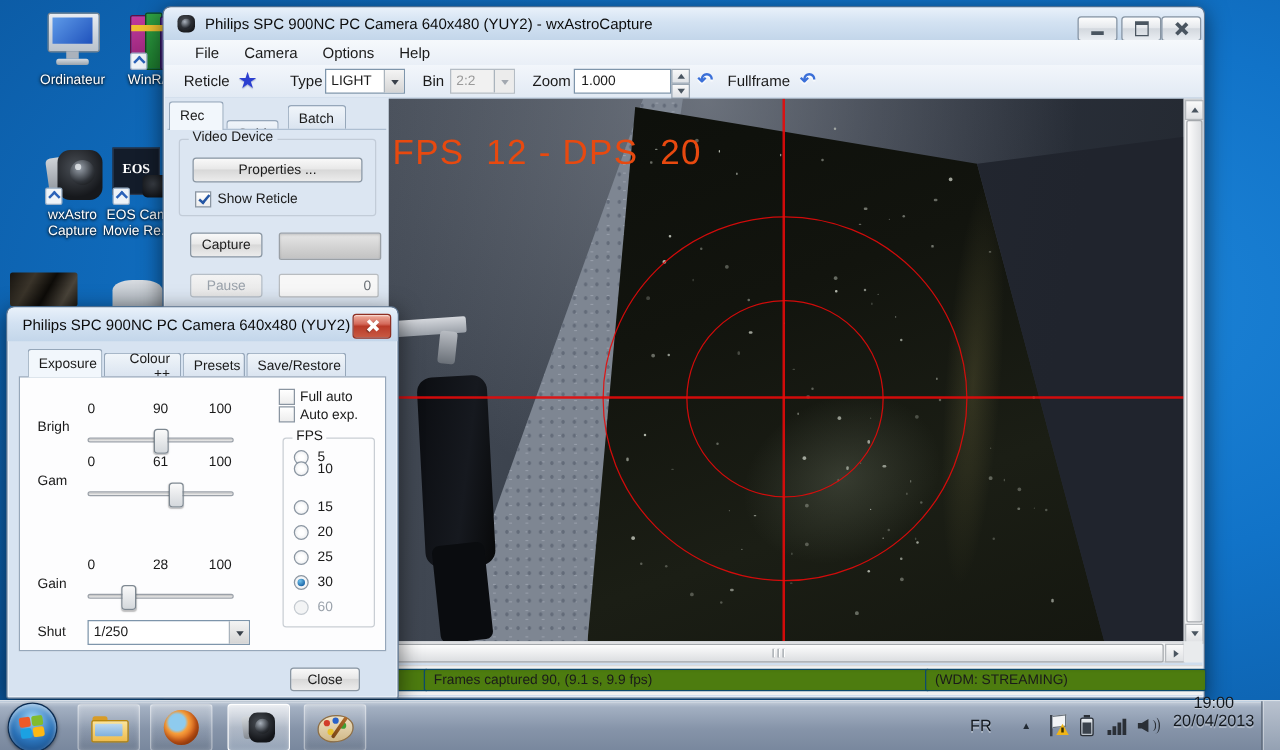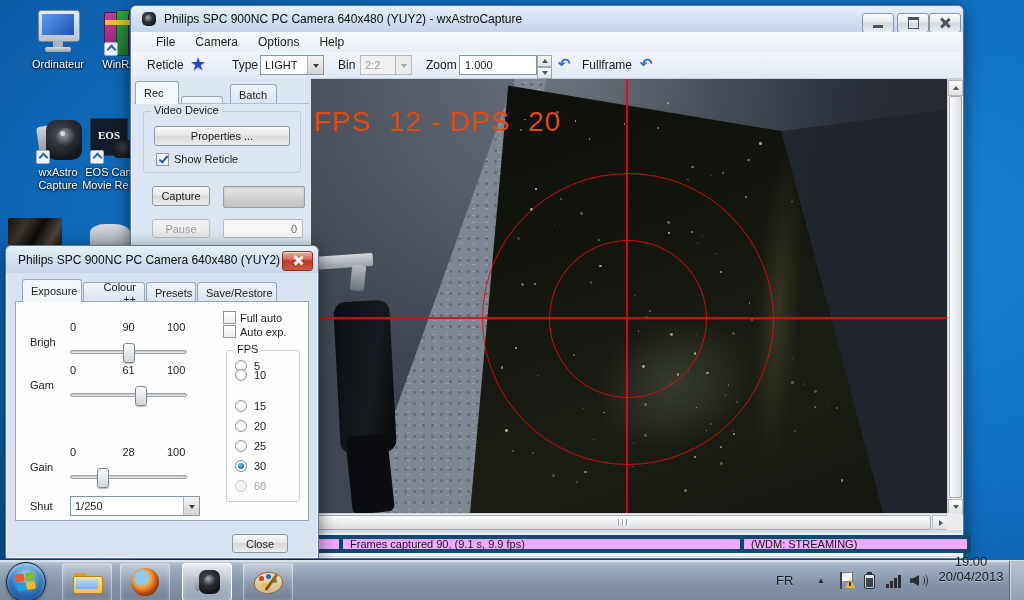--- a/index.html
+++ b/index.html
@@ -77,22 +77,22 @@
   
   .sb-track{position:absolute;background:#f0f1f2;border:1px solid #cdd0d3;box-sizing:border-box;}
   .sb-thumb{position:absolute;background:linear-gradient(90deg,#fdfdfd,#dcdee1);border:1px solid #a4a8ac;border-radius:2px;}
   .sb-thumb.h{background:linear-gradient(#fdfdfd,#dcdee1);}
   .sb-btn{position:absolute;background:linear-gradient(#fafafa,#dfe1e4);border:1px solid #b4b8bc;
     display:flex;align-items:center;justify-content:center;}
   .grip{display:flex;gap:2px;}
   .grip i{display:block;width:1px;height:7px;background:#9aa0a6;border-right:1px solid #fff;}
   
   .statusbar{position:absolute;background:#f1f1f1;border-top:1px solid #dadada;font-size:11px;}
-  .statuscell{position:absolute;top:2px;bottom:3px;border:4px solid #0c4a6e;border-radius:2px;
-    box-shadow:inset 0 1px 2px rgba(0,0,0,.06);display:flex;align-items:center;padding-left:7px;background:#f0abfc;}
+  .statuscell{position:absolute;top:2px;bottom:3px;border:1px solid #0c4a6e;border-radius:2px;
+    box-shadow:inset 0 1px 2px rgba(0,0,0,.06);display:flex;align-items:center;padding-left:7px;background:#4d7c0f;}
   
   #video{position:absolute;overflow:hidden;background:linear-gradient(100deg,#454c57 0%,#3a414c 28%,#2c323d 55%,#232830 100%);}
   .reticle-circle{position:absolute;border:1.5px solid rgba(230,10,10,.9);border-radius:50%;}
   .reticle-line{position:absolute;background:rgba(230,10,10,.9);}
   .overlay-fps{position:absolute;left:3px;top:27px;font-size:28px;font-weight:400;letter-spacing:1px;
     color:#e8490f;white-space:pre;font-family:"Liberation Sans",sans-serif;}
   
   #taskbar{position:absolute;left:0;top:560px;width:1024px;height:40px;z-index:50;
     background:linear-gradient(#c6d0dc 0%,#a3b0c2 12%,#8694a9 55%,#78879d 100%);
     border-top:1px solid #d9e0e8;box-shadow:inset 0 1px 0 rgba(255,255,255,.4);}

